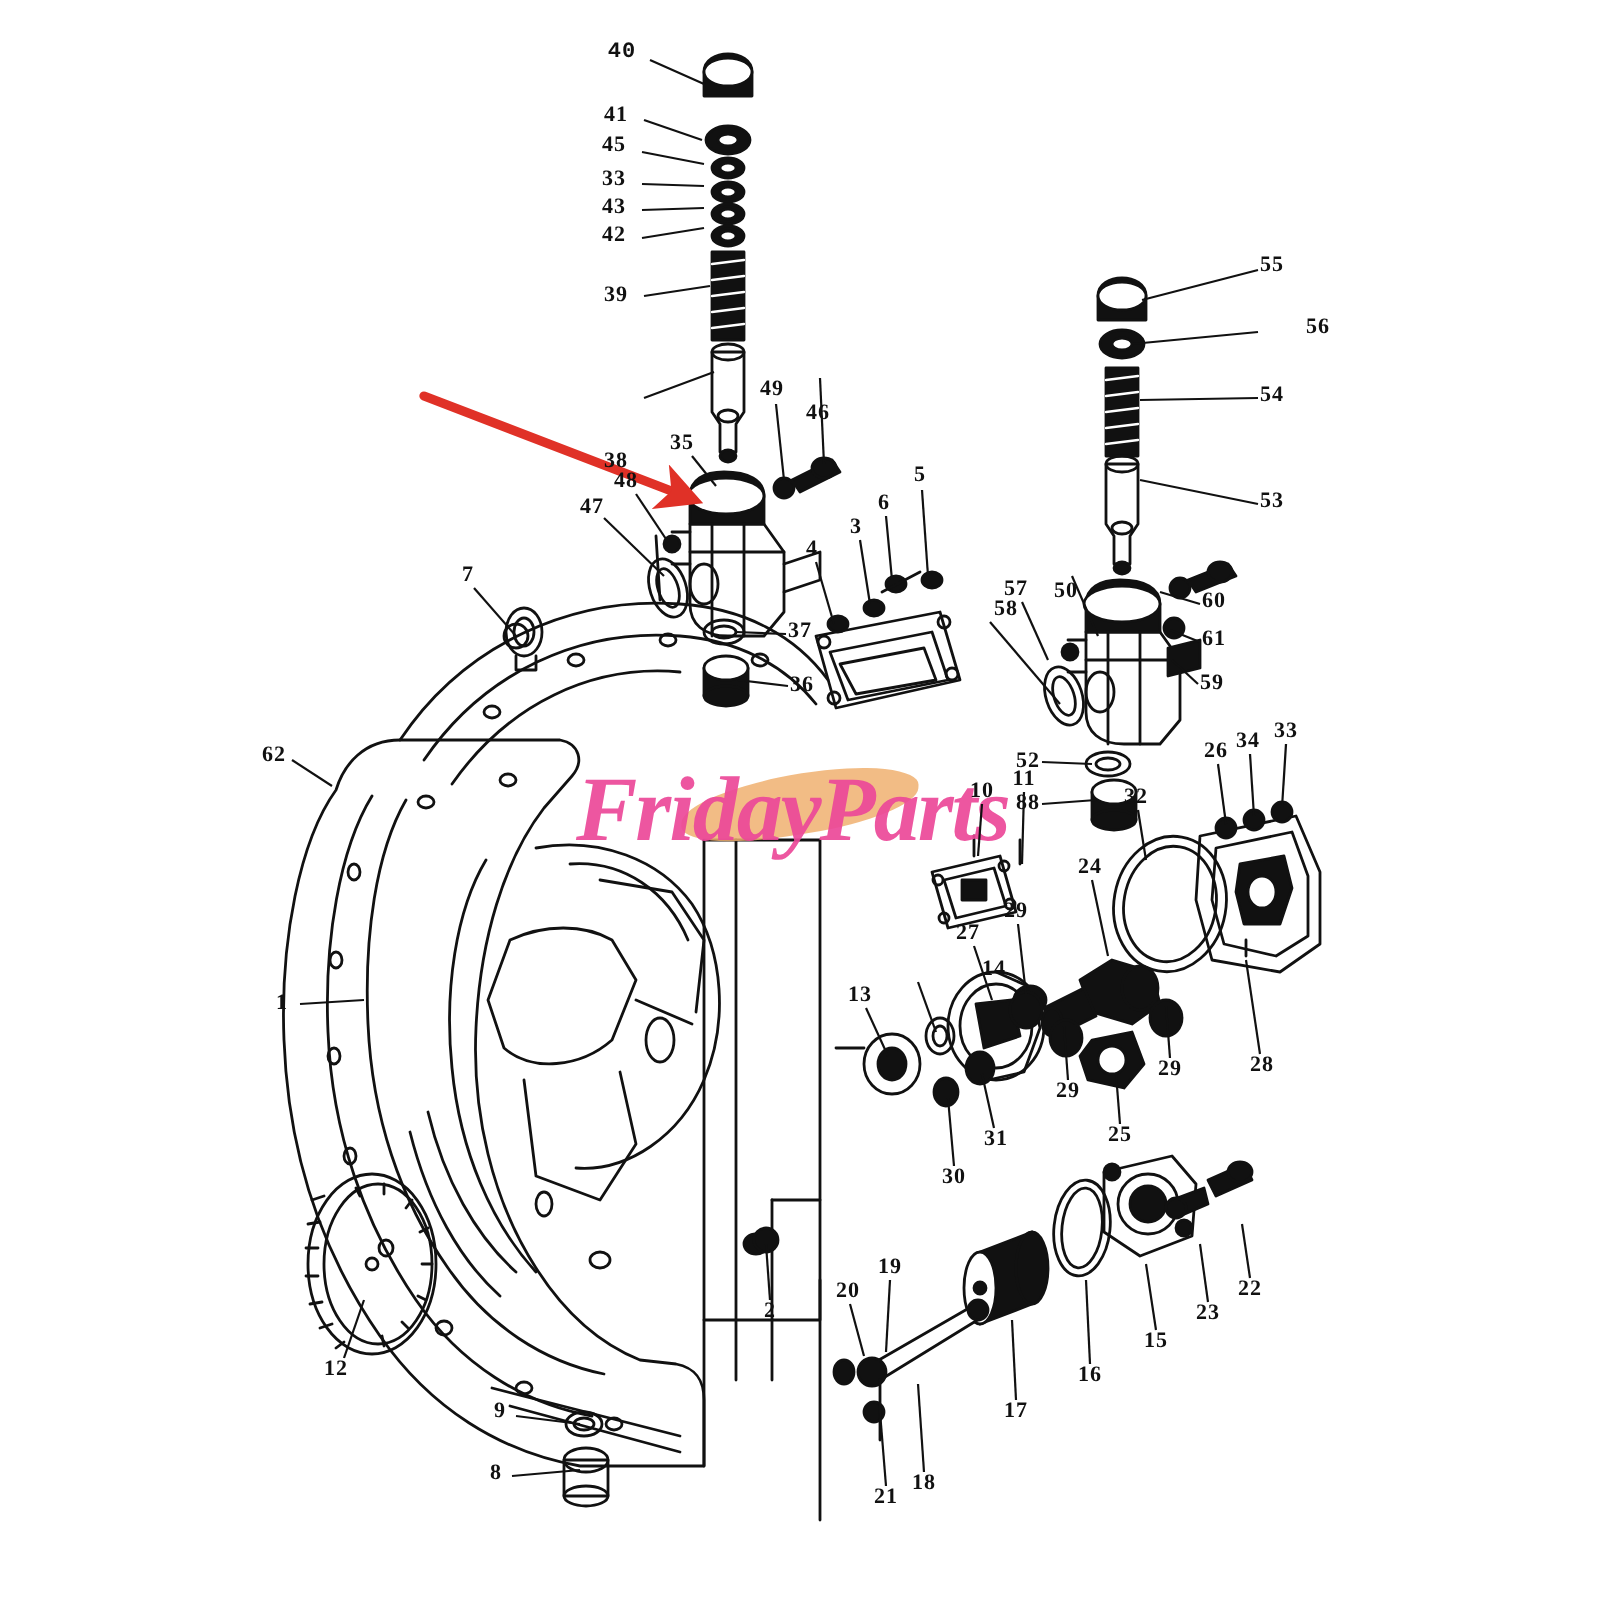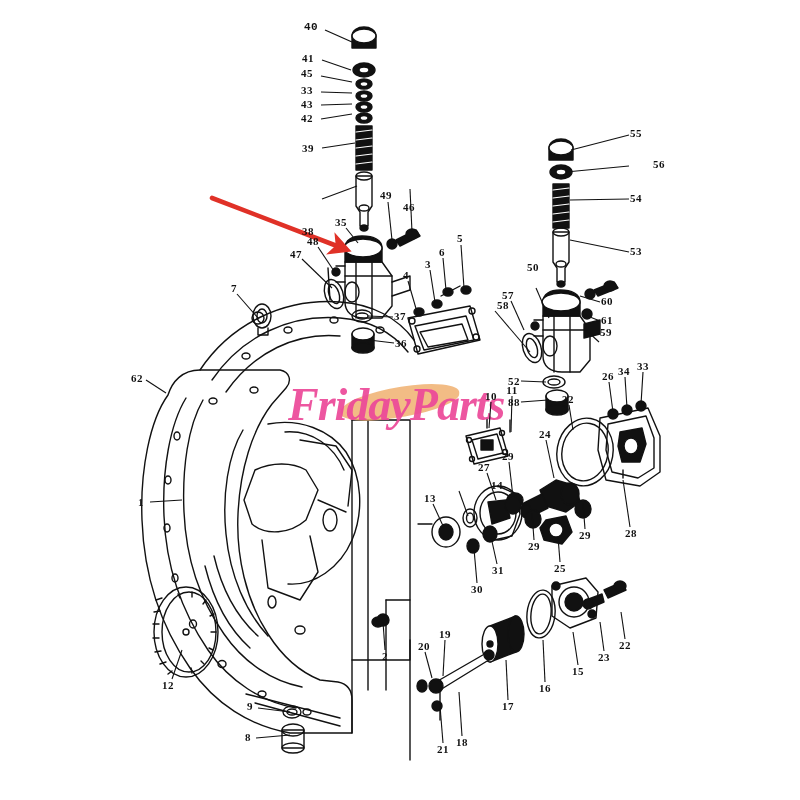--- a/index.html
+++ b/index.html
@@ -473,26 +473,26 @@
       <div class="callout" style="left: 400px; top: 316px;">37</div>
       <div class="callout" style="left: 401px; top: 343px;">36</div>
       <div class="callout" style="left: 406px; top: 275px;">4</div>
       <div class="callout" style="left: 428px; top: 264px;">3</div>
       <div class="callout" style="left: 442px; top: 252px;">6</div>
       <div class="callout" style="left: 460px; top: 238px;">5</div>
       <div class="callout" style="left: 636px; top: 133px;">55</div>
       <div class="callout" style="left: 636px; top: 164px; padding-left: 46px;">56</div>
       <div class="callout" style="left: 636px; top: 198px;">54</div>
       <div class="callout" style="left: 636px; top: 251px;">53</div>
-      <div class="callout" style="left: 533px; top: 267px;">50</div>
+      <div class="callout" style="left: 533px; top: 296px;">50</div>
       <div class="callout" style="left: 508px; top: 295px;">57</div>
       <div class="callout" style="left: 503px; top: 305px;">58</div>
       <div class="callout" style="left: 607px; top: 301px;">60</div>
       <div class="callout" style="left: 607px; top: 320px;">61</div>
-      <div class="callout" style="left: 606px; top: 332px;">59</div>
+      <div class="callout" style="left: 606px; top: 342px;">59</div>
       <div class="callout" style="left: 514px; top: 381px;">52</div>
       <div class="callout" style="left: 514px; top: 402px;">88</div>
       <div class="callout" style="left: 137px; top: 378px;">62</div>
       <div class="callout" style="left: 234px; top: 288px;">7</div>
       <div class="callout" style="left: 141px; top: 502px;">1</div>
       <div class="callout" style="left: 168px; top: 685px;">12</div>
       <div class="callout" style="left: 250px; top: 706px;">9</div>
       <div class="callout" style="left: 248px; top: 737px;">8</div>
       <div class="callout" style="left: 385px; top: 656px;">2</div>
       <div class="callout" style="left: 491px; top: 396px;">10</div>

